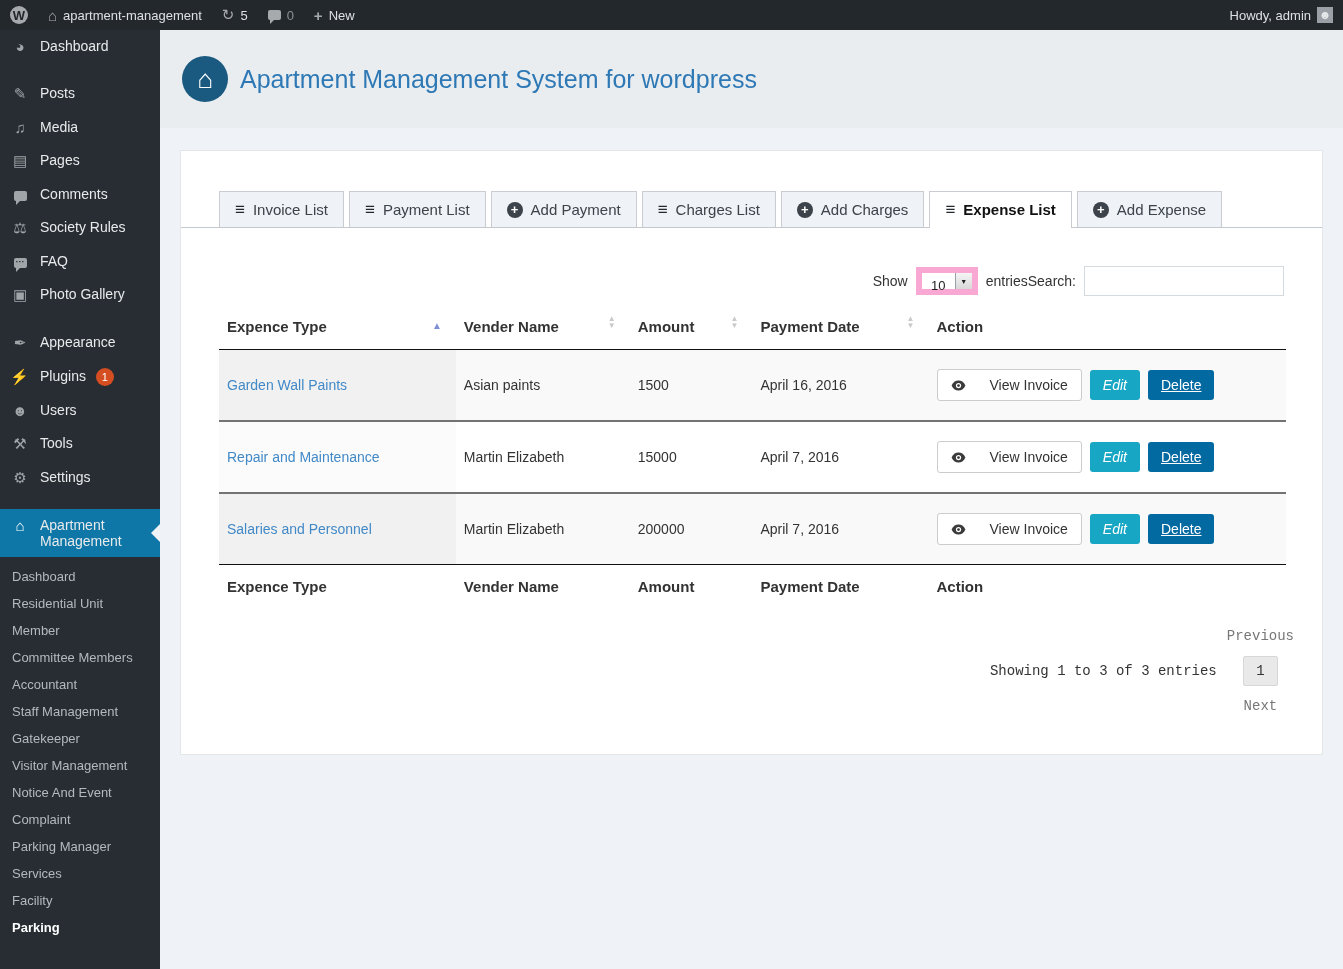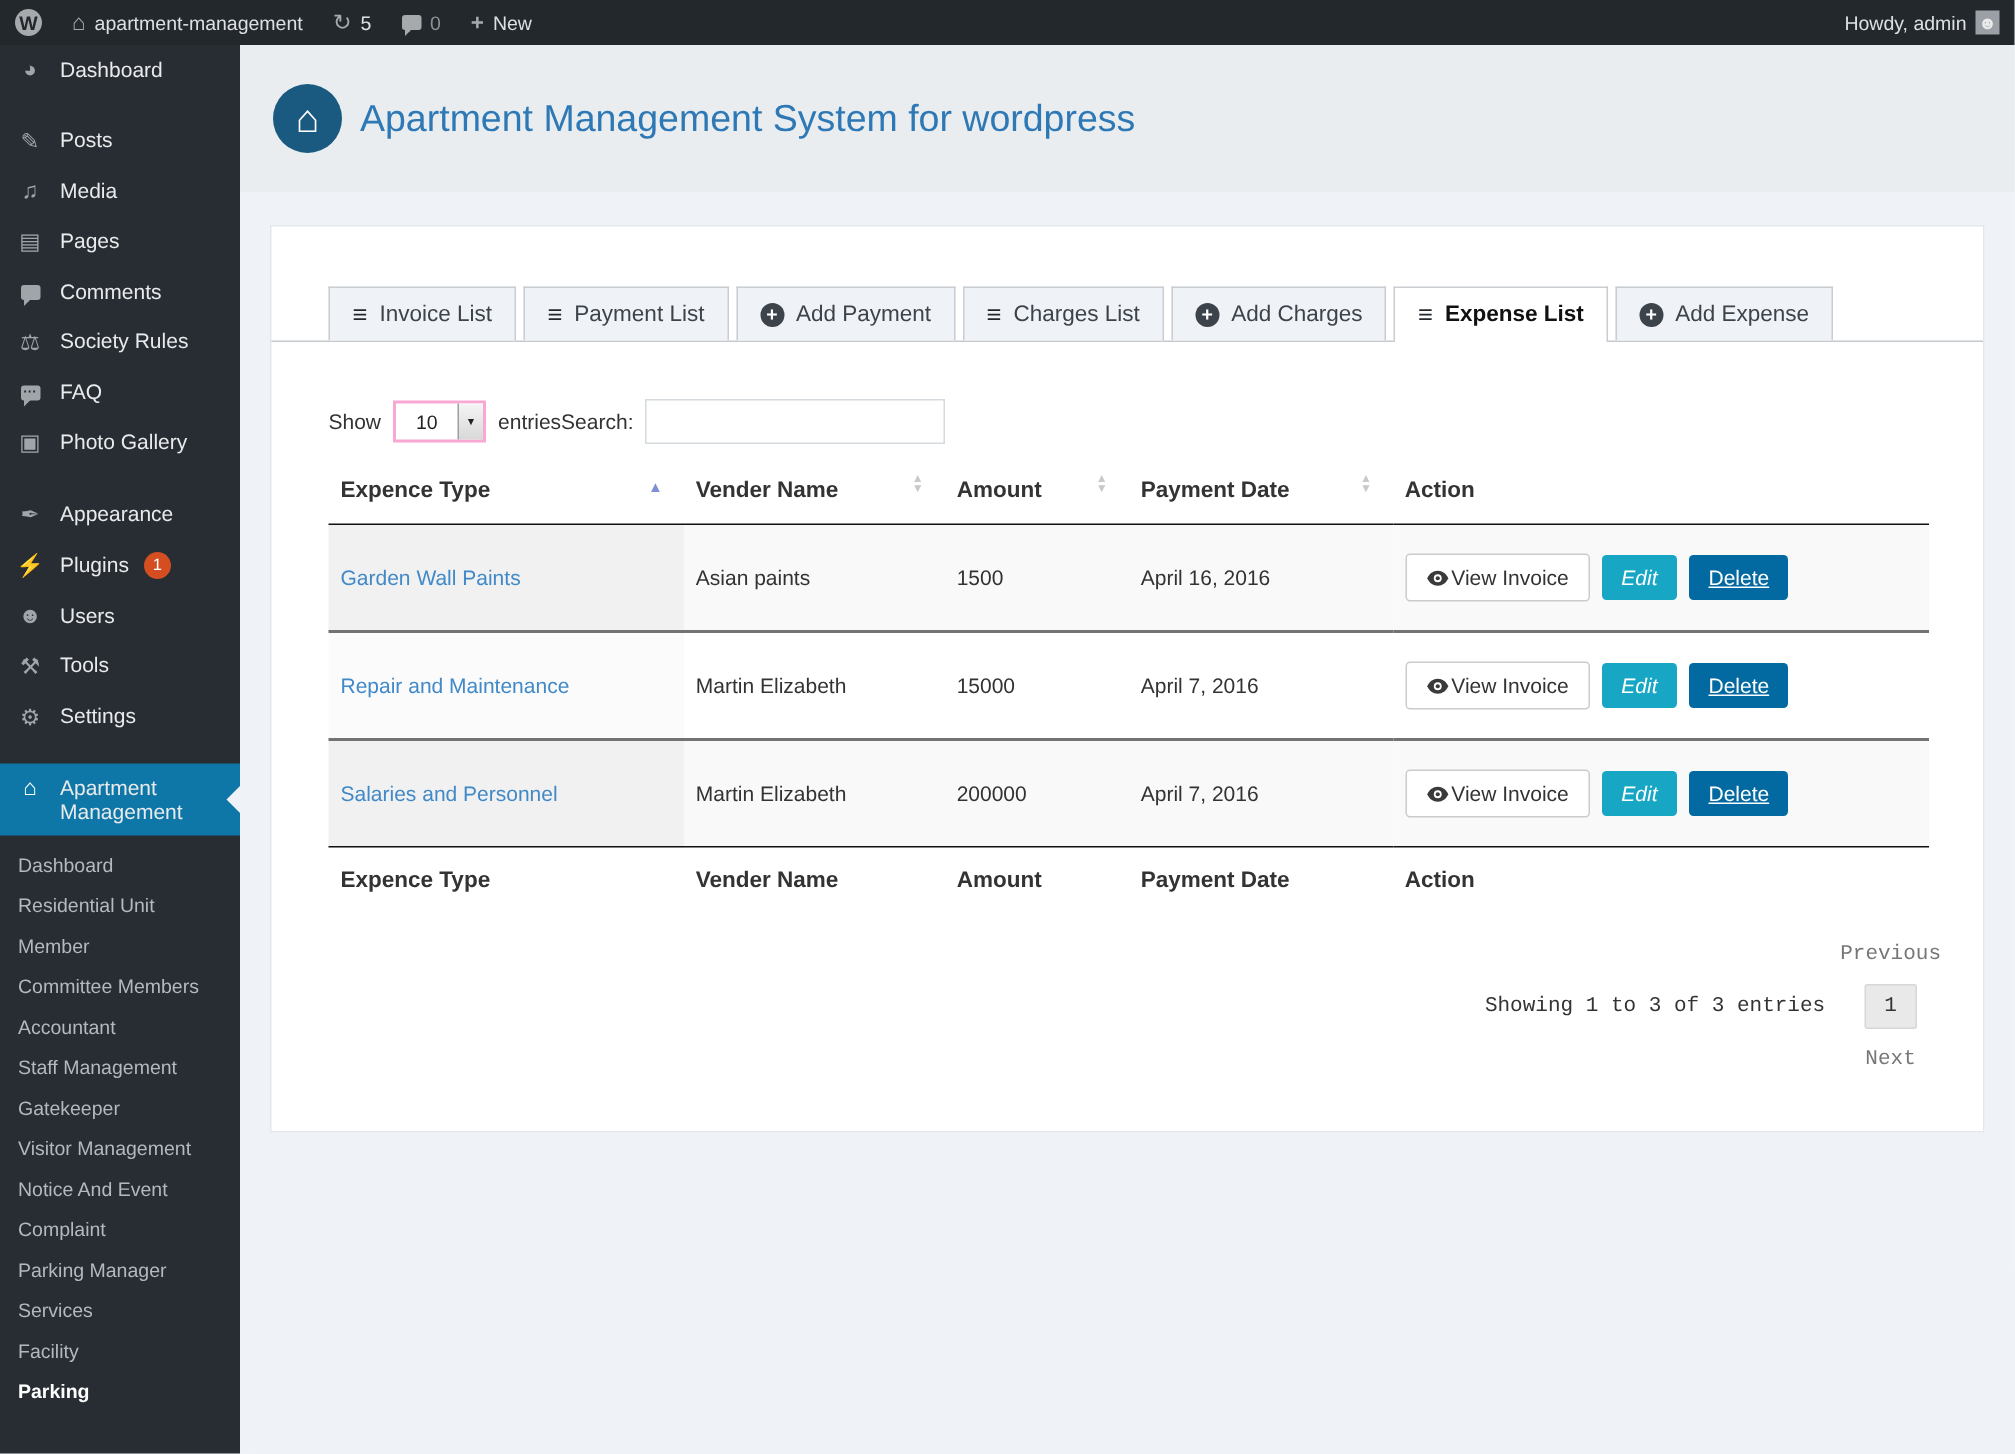--- a/index.html
+++ b/index.html
@@ -56,23 +56,23 @@
   #tabs { margin-top:40px; padding-left:38px; border-bottom:1px solid #c3c9ce; display:flex; align-items:flex-end; }
   .tab { display:inline-flex; align-items:center; gap:8px; background:#eff2f6; border:1px solid #c9cdd2;
     border-bottom:none; padding:9px 15px; margin-right:5px; font-size:15px; color:#3c434a;
     cursor:pointer; position:relative; }
   .tab.active { background:#fff; font-weight:bold; color:#111; margin-bottom:-1px; padding-bottom:10px; }
   .list-ic { font-size:17px; font-weight:bold; color:#23282d; line-height:1; }
   .add-ic { width:16px; height:16px; border-radius:50%; background:#3c434a; color:#fff; font-size:13px;
     line-height:16px; text-align:center; font-weight:bold; }
 
   
-  .controls { display:flex; justify-content:flex-start; align-items:center; padding:0 38px; margin-top:38px; }
+  .controls { display:flex; justify-content:flex-end; align-items:center; padding:0 38px; margin-top:38px; }
   .length { font-size:14px; color:#333; display:flex; align-items:center; gap:8px; }
-  .select { display:inline-flex; width:62px; height:28px; border:2px solid #f9a8d4; background:#fff; cursor:pointer; }
+  .select { display:inline-flex; width:62px; height:28px; border:6px solid #f9a8d4; background:#fff; cursor:pointer; }
   .sel-val { flex:1; text-align:center; line-height:26px; font-size:13px; color:#222; }
   .sel-btn { width:17px; background:linear-gradient(#f5f5f5,#d8d8d8); border-left:1px solid #9aa0a5;
     font-size:7px; color:#222; display:flex; align-items:center; justify-content:center; }
   .search { font-size:14px; color:#333; display:flex; align-items:center; gap:8px; }
   .search input { width:200px; height:30px; border:1px solid #d4dade; background:#fff; padding:0 8px;
     font-size:13px; font-family:"Liberation Sans",sans-serif; }
 
   
   #dt { width:1067px; margin:8px 38px 0; border-collapse:collapse; font-size:14px; color:#333; }
   #dt thead th { text-align:left; font-weight:bold; font-size:15px; padding:14px 8px;
@@ -83,21 +83,21 @@
   #dt tbody td { padding:19px 8px; border-top:2px solid #737373; }
   #dt tbody tr:first-child td { border-top:none; }
   #dt tbody tr.odd { background:#f9f9f9; }
   #dt tbody tr.odd td.sorted { background:#f1f1f1; }
   #dt tbody tr.even td.sorted { background:#fbfbfb; }
   #dt a { color:#4189c7; text-decoration:none; cursor:pointer; }
   #dt tfoot th { text-align:left; font-weight:bold; font-size:15px; padding:13px 8px; border-top:1px solid #111; }
   .actions { display:flex; align-items:center; gap:8px; }
   .btn { border:none; border-radius:3px; font-size:14px; font-family:"Liberation Sans",sans-serif;
     cursor:pointer; padding:7px 13px; color:#fff; }
-  .btn.view { background:#fff; color:#333; border:1px solid #ccc; display:inline-flex; align-items:center; gap:2px; }
+  .btn.view { background:#fff; color:#333; border:1px solid #ccc; display:inline-flex; align-items:center; gap:24px; }
   .btn.edit { background:#17a7c5;font-style:italic; }
   .btn.del  { background:#0369a1;text-decoration:underline; }
 
   
   .table-footer { display:flex; justify-content:flex-end; align-items:center; padding:14px 18px 0;font-family:Liberation Mono, monospace; }
   .info { font-size:14px; color:#333; }
   .paging { display:flex; align-items:center; gap:6px; font-size:14px; color:#777;flex-direction:column; }
   .pg-prev, .pg-next { padding:6px 10px; cursor:pointer; }
   .pg-num { padding:6px 12px; background:#e9e9e9; border:1px solid #d7d7d7; border-radius:2px;
     color:#333; cursor:pointer; }

